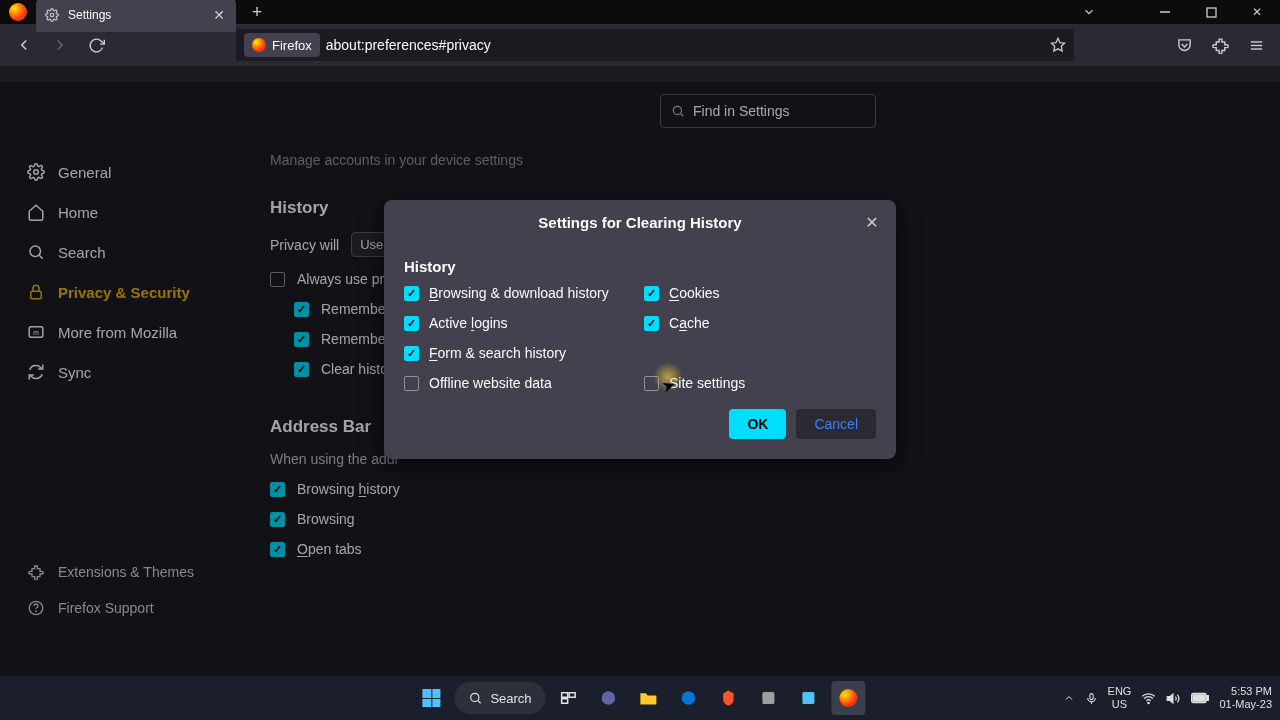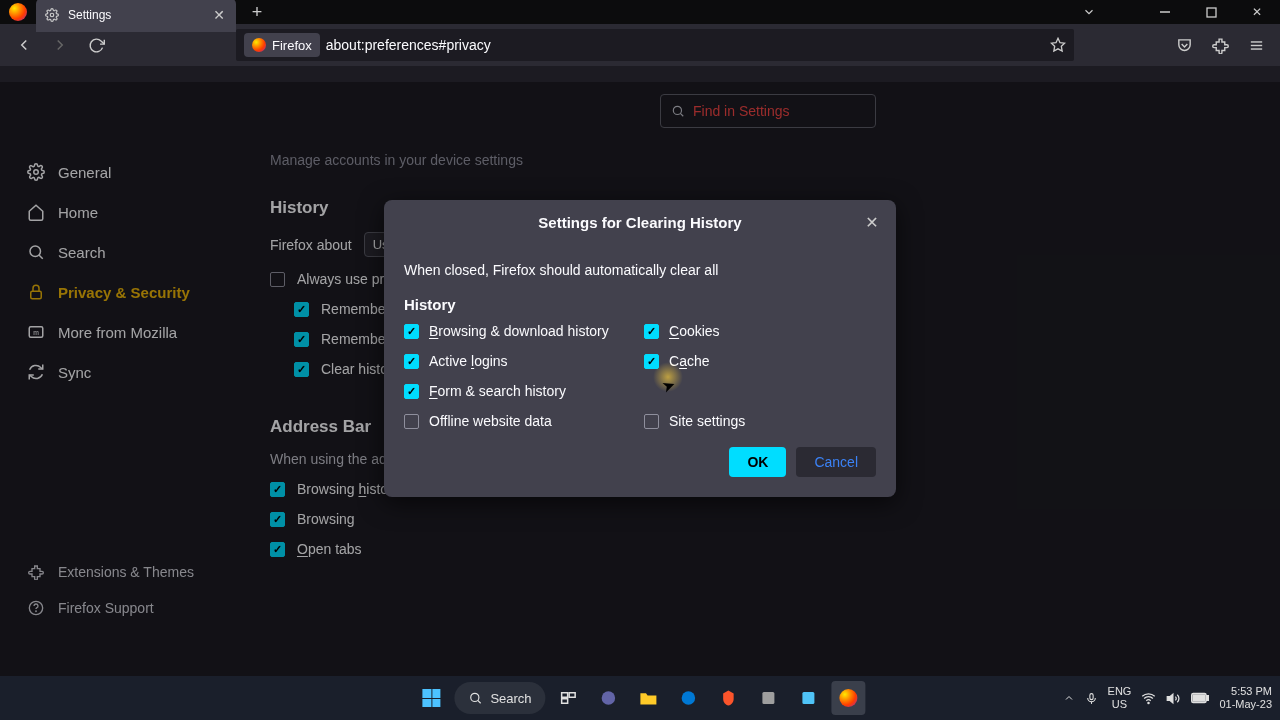--- a/index.html
+++ b/index.html
@@ -33,21 +33,21 @@
 
 .content { position: absolute; top: 82px; left: 0; right: 0; bottom: 44px; display: flex; background: #1c1b22; }
 .sidebar { width: 240px; padding: 70px 0 0 0; }
 .sidebar-item { display: flex; align-items: center; gap: 12px; padding: 10px 26px; font-size: 15px; color: #fbfbfe; cursor: pointer; }
 .sidebar-item.active { color: #eab308; font-weight: bold; }
 .sidebar-item .icon { width: 20px; height: 20px; display:flex; align-items:center; justify-content:center; }
 .sidebar-bottom { position: absolute; bottom: 50px; }
 .sidebar-bottom .sidebar-item { color: #cfcfd8; font-size: 14px; padding: 8px 26px; }
 
 .main { flex: 1; padding: 0 30px; position: relative; }
-.search-settings { position: absolute; top: 12px; left: 420px; width: 216px; height: 34px; background: transparent; border: 1px solid #5b5b66; border-radius: 4px; display: flex; align-items: center; padding: 0 10px; gap: 8px; color: #ef4444; font-size: 14px; }
+.search-settings { position: absolute; top: 12px; left: 420px; width: 216px; height: 34px; background: transparent; border: 1px solid #5b5b66; border-radius: 4px; display: flex; align-items: center; padding: 0 10px; gap: 8px; color: #ffffff; font-size: 14px; }
 .main-body { padding-top: 70px; max-width: 640px; color: #bfbfc9; }
 .faded-text { color: #8f8f9d; font-size: 14px; }
 .section-heading { color: #fbfbfe; font-size: 17px; font-weight: 600; margin-top: 30px; }
 .row { display: flex; align-items: center; gap: 12px; margin-top: 14px; font-size: 14px; color:#fbfbfe; }
 .sub-row { margin-left: 24px; }
 .dropdown-box { background:#2b2a33; border:1px solid #5b5b66; padding:4px 8px; border-radius:4px; font-size:13px; }
 
 
 .checkbox { width: 15px; height: 15px; border: 1px solid #8f8f9d; border-radius: 2px; flex-shrink: 0; display:flex; align-items:center; justify-content:center; }
 .checkbox.checked { background: #00ddff; border-color: #00ddff; color: #000; font-size: 11px; font-weight: bold; }
@@ -259,21 +259,21 @@
           <circle cx="11" cy="11" r="7"></circle>
           <line x1="21" y1="21" x2="16" y2="16"></line>
         </svg>
       <span>Find in Settings</span>
     </div>
     <div class="main-body">
       <div class="faded-text">Manage accounts in your device settings</div>
 
       <div class="section-heading">History</div>
       <div class="row">
-        <span>Firefox about</span>
+        <span>Privacy will</span>
         <span class="dropdown-box">Use cu</span>
       </div>
       <div class="row">
         <span class="checkbox"></span>
         <span>Always use private</span>
       </div>
       <div class="row sub-row">
         <span class="checkbox checked">✓</span>
         <span>Remember bro</span>
       </div>
@@ -306,21 +306,20 @@
   </div>
 </div>
 
 <div class="overlay"></div>
 <div class="dialog">
   <div class="dialog-header">
     <span class="dialog-title">Settings for Clearing History</span>
     <span class="dialog-close">✕</span>
   </div>
   <div class="dialog-body">
-    <div class="dialog-text">When closed, Firefox should automatically clear all</div>
 
     <div class="dialog-section-title">History</div>
     <div class="dialog-grid">
       <div class="dialog-row">
         <span class="checkbox checked">✓</span>
         <span><span class="u">B</span>rowsing &amp; download history</span>
       </div>
       <div class="dialog-row">
         <span class="checkbox checked">✓</span>
         <span><span class="u">C</span>ookies</span>

